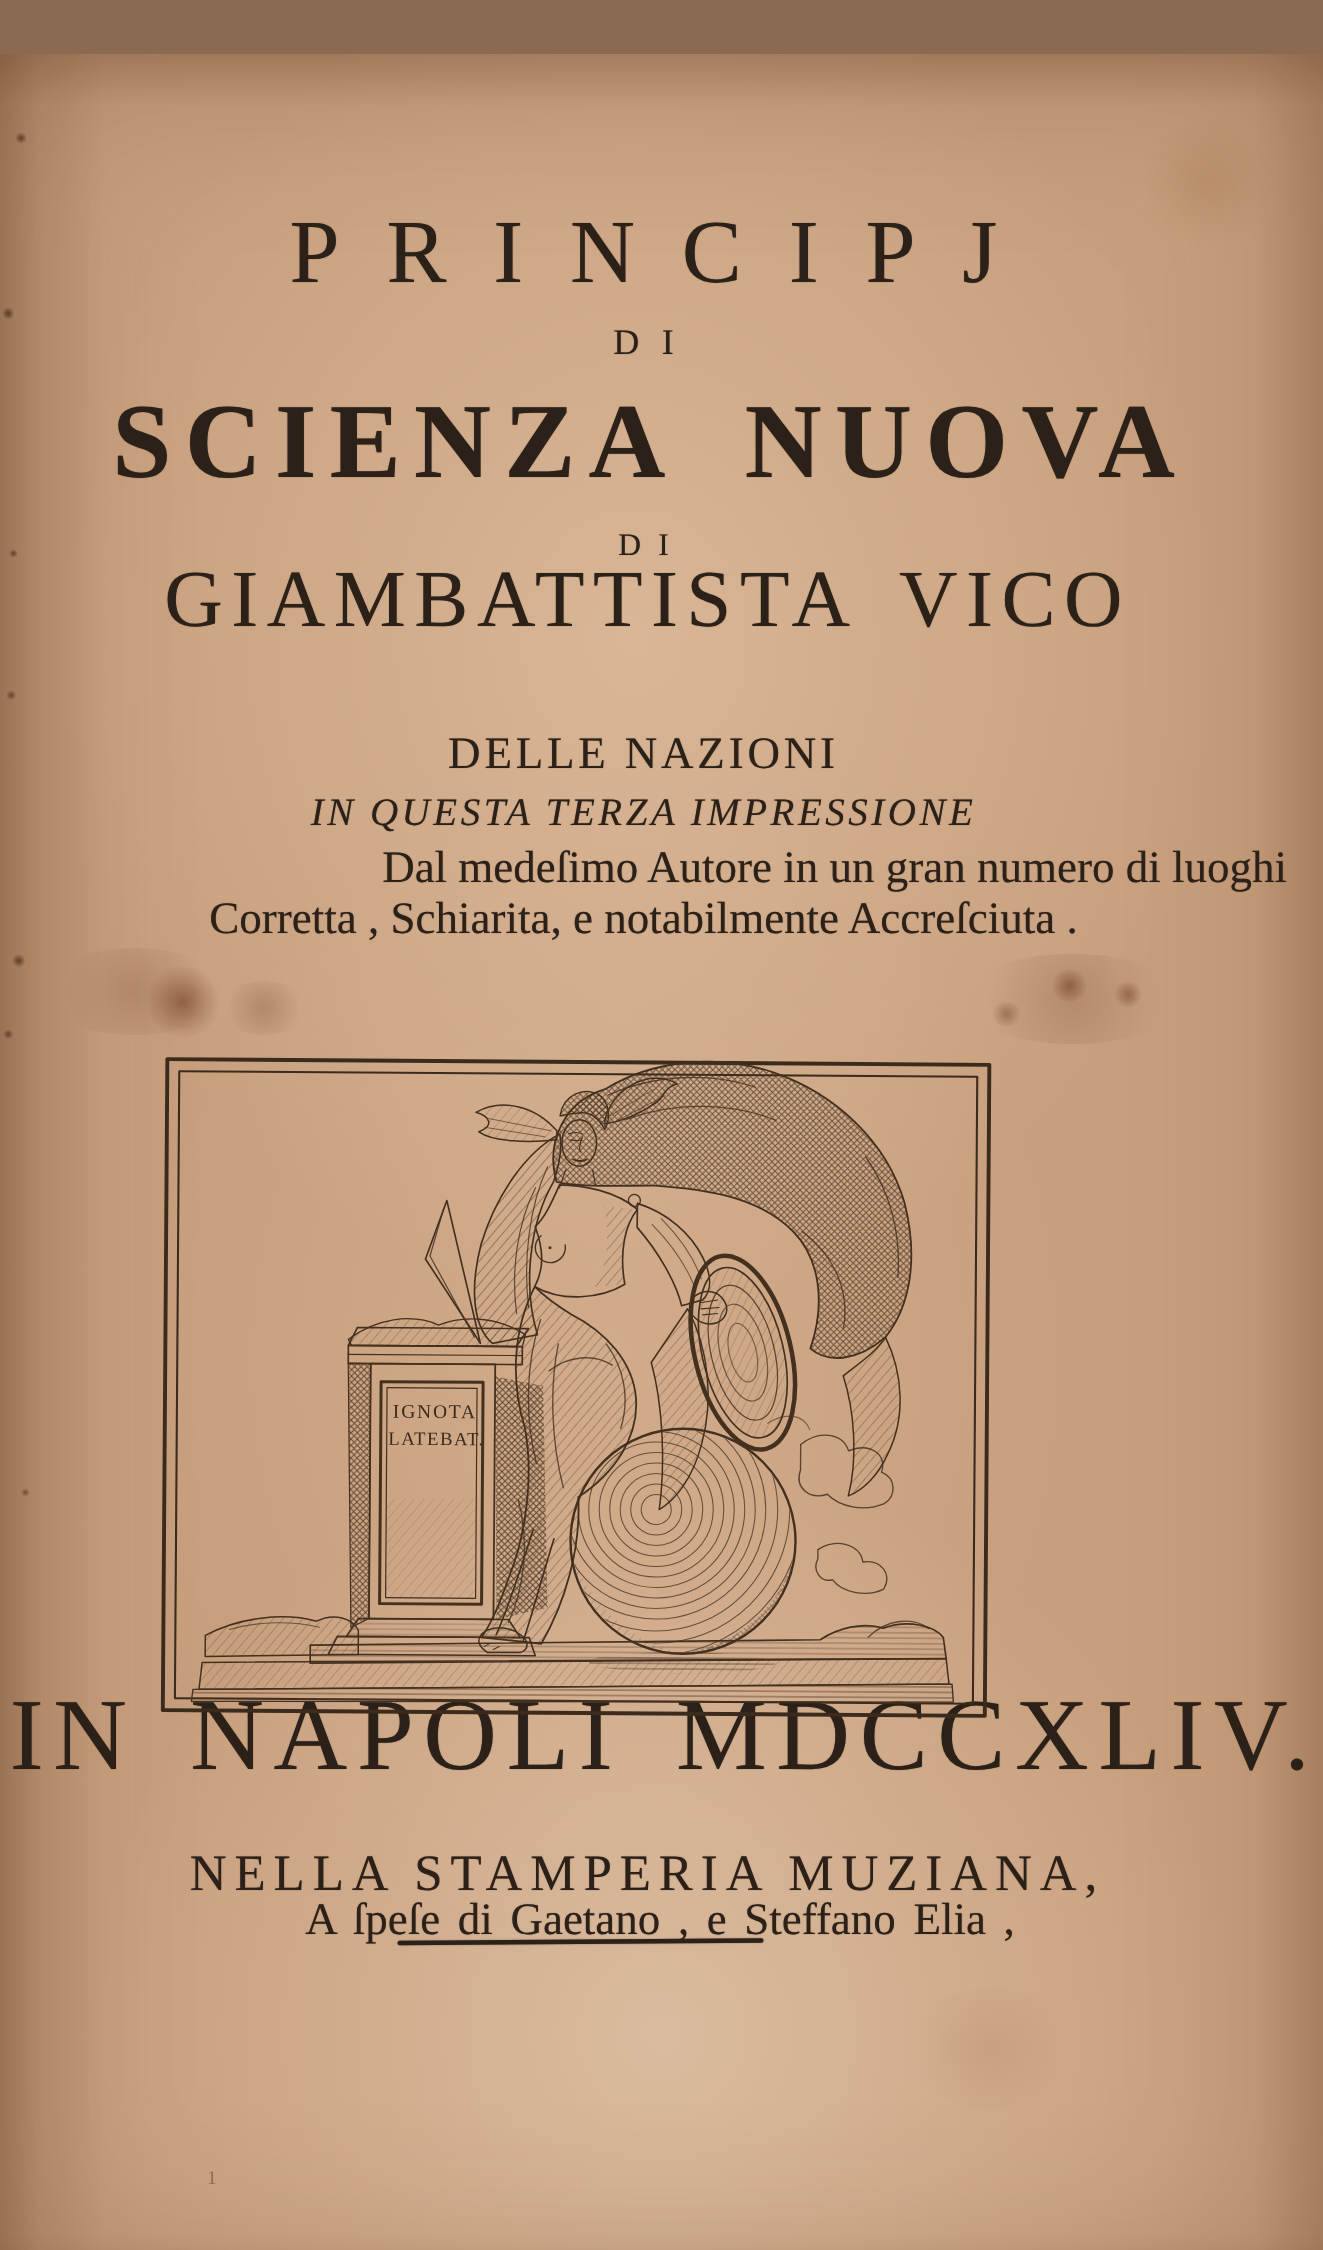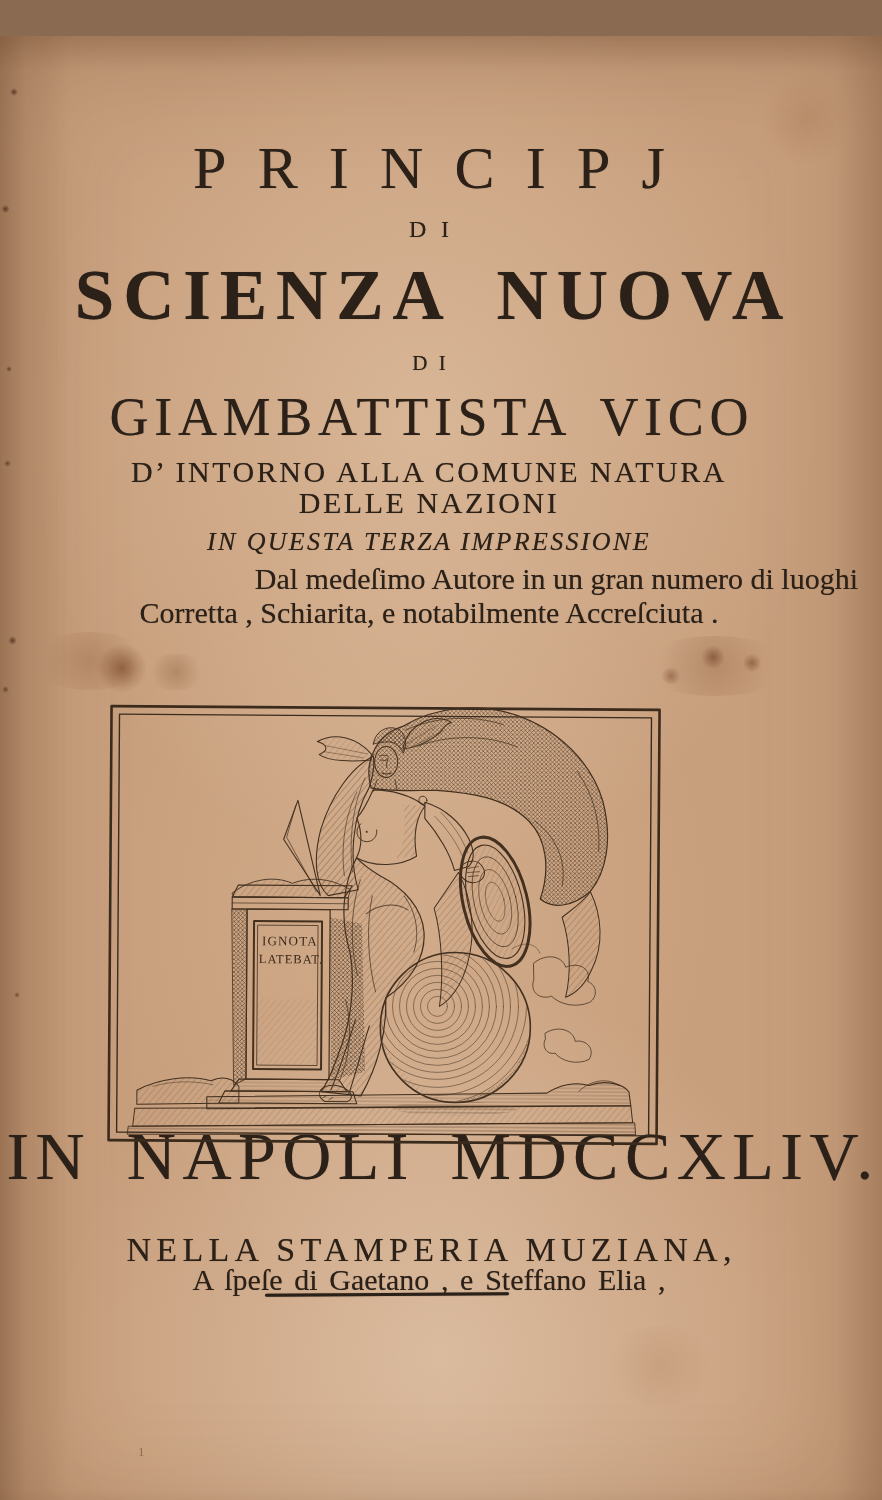--- a/index.html
+++ b/index.html
@@ -18,49 +18,48 @@
       #c89f7d;
     box-shadow: inset 0 0 120px rgba(96,58,30,.35);
     margin-top: 36px;
   }
   .tl{ position:absolute; left:0; width:858px; text-align:center; line-height:1;
        text-shadow:0 0 .7px rgba(43,33,24,.55); white-space:nowrap;}
   .t-main    {top:102px;  font-size:60px; letter-spacing:.52em; text-indent:.52em;}
   .t-di1     {top:181px;  font-size:24px; letter-spacing:.62em; text-indent:.62em;}
   .t-work    {top:224px;  font-size:71px; letter-spacing:.125em; word-spacing:.30em; text-indent:.125em;font-weight:bold;}
   .t-di2     {top:317px;  font-size:21px; letter-spacing:.55em; text-indent:.55em;}
-  .t-author  {top:354px;  font-size:54px; letter-spacing:.105em; word-spacing:.22em; text-indent:.105em;}
+  .t-author  {top:336px;  font-size:54px; letter-spacing:.105em; word-spacing:.22em; text-indent:.105em;}
   .t-sub1    {top:421px;  font-size:30px; letter-spacing:.085em;}
   .t-sub2    {top:452px;  font-size:30px; letter-spacing:.085em;}
   .t-edition {top:493px;  font-size:26px; font-style:italic; letter-spacing:.09em;}
   .t-note1   {top:528px;  font-size:30px;text-align:right;}
   .t-note2   {top:562px;  font-size:30px;}
   .t-place   {top:1086px; font-size:68px; letter-spacing:.095em; word-spacing:.18em; text-indent:.095em;}
   .t-printer {top:1197px; font-size:34px; letter-spacing:.155em; text-indent:.155em;}
-  .t-expense {top:1229px; font-size:30px; word-spacing:.14em;}
+  .t-expense {top:1229px; font-size:30px; word-spacing:.14em;padding-left:11px;}
   .t-license {top:1264px; font-size:26px; font-style:italic; font-weight:bold; letter-spacing:.10em;}
   .rule{ position:absolute; left:265px; top:1257px; width:244px; height:3px;
          background:#2b2118; transform:rotate(-.4deg); border-radius:2px;
          box-shadow:0 0 1px rgba(43,33,24,.6);}
   .plate{ position:absolute; left:104px; top:664px; width:562px; height:465px; transform:rotate(.4deg);}
   .fox{ position:absolute; border-radius:50%; pointer-events:none;}
   .mark1{ position:absolute; left:138px; top:1408px; font-size:13px; opacity:.45; color:#4a2f1b;}
   svg text{ font-family:"Liberation Serif","DejaVu Serif",serif; }
 </style>
 </head>
 <body>
 
 <div class="page">
 
   <div class="tl t-main">PRINCIPJ</div>
   <div class="tl t-di1">DI</div>
   <div class="tl t-work">SCIENZA NUOVA</div>
   <div class="tl t-di2">DI</div>
   <div class="tl t-author">GIAMBATTISTA VICO</div>
-  <div class="tl t-sub1">D’ INTORNO ALLA COMUNE NATURA</div>
   <div class="tl t-sub2">DELLE NAZIONI</div>
   <div class="tl t-edition">IN QUESTA TERZA IMPRESSIONE</div>
   <div class="tl t-note1">Dal medeſimo Autore in un gran numero di luoghi</div>
   <div class="tl t-note2">Corretta , Schiarita, e notabilmente Accreſciuta .</div>
 
   <div class="tl t-place">IN NAPOLI MDCCXLIV.</div>
   <div class="tl t-printer">NELLA STAMPERIA MUZIANA,</div>
   <div class="tl t-expense">A ſpeſe  di Gaetano , e Steffano Elia ,</div>
   <div class="rule"></div>
 

